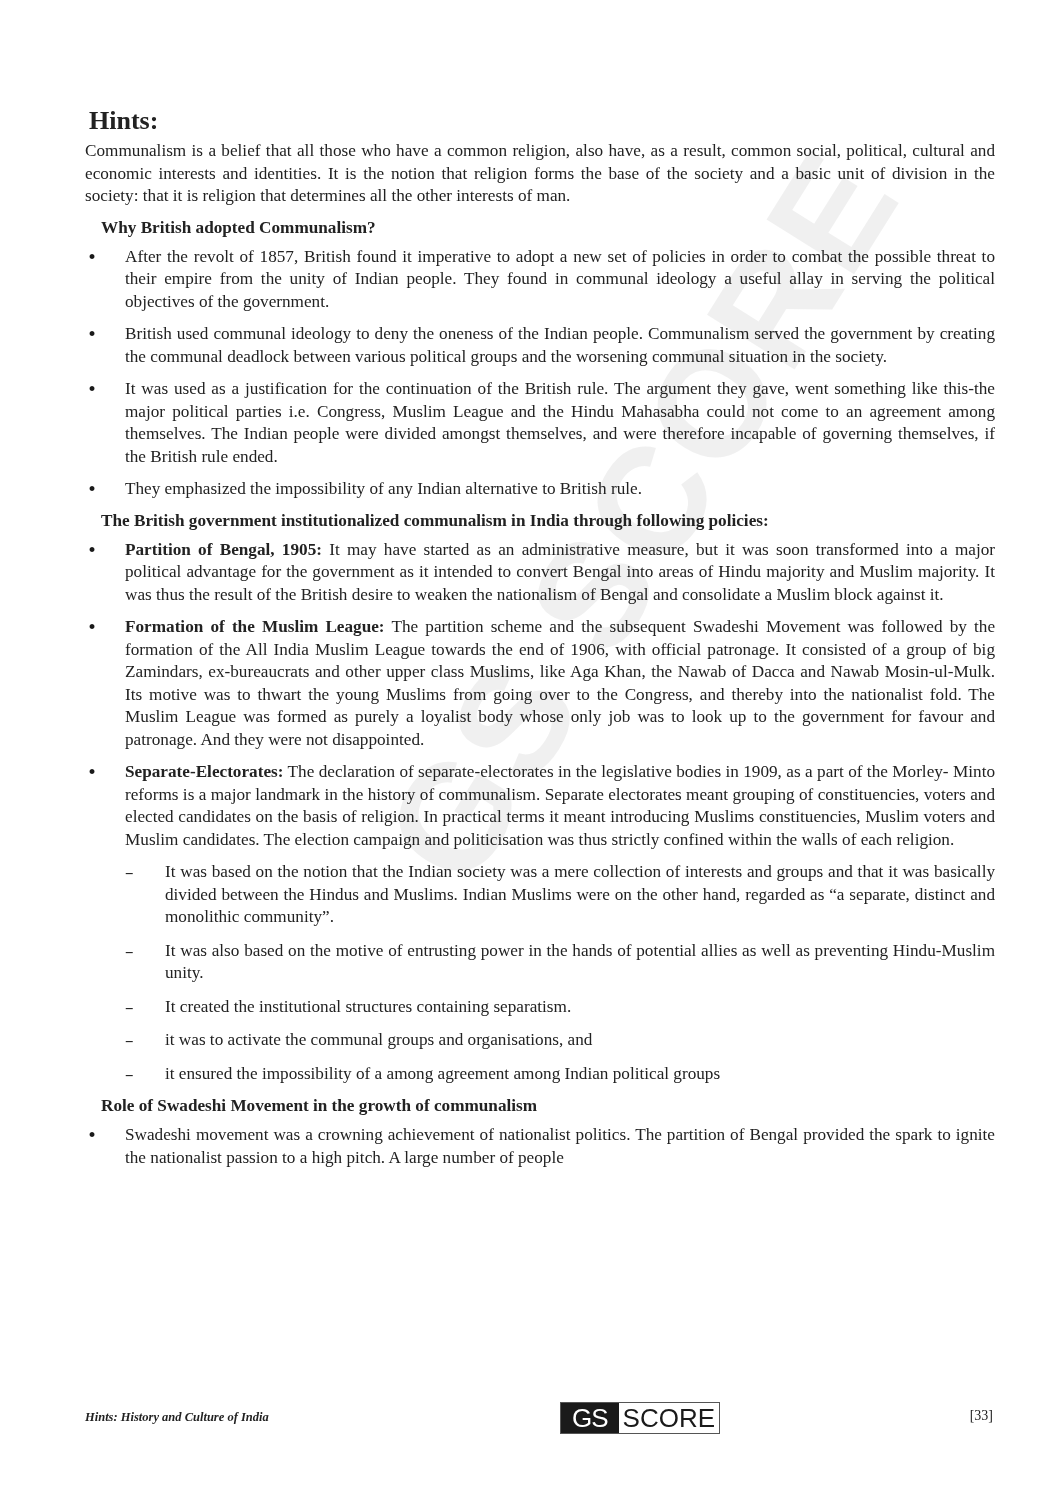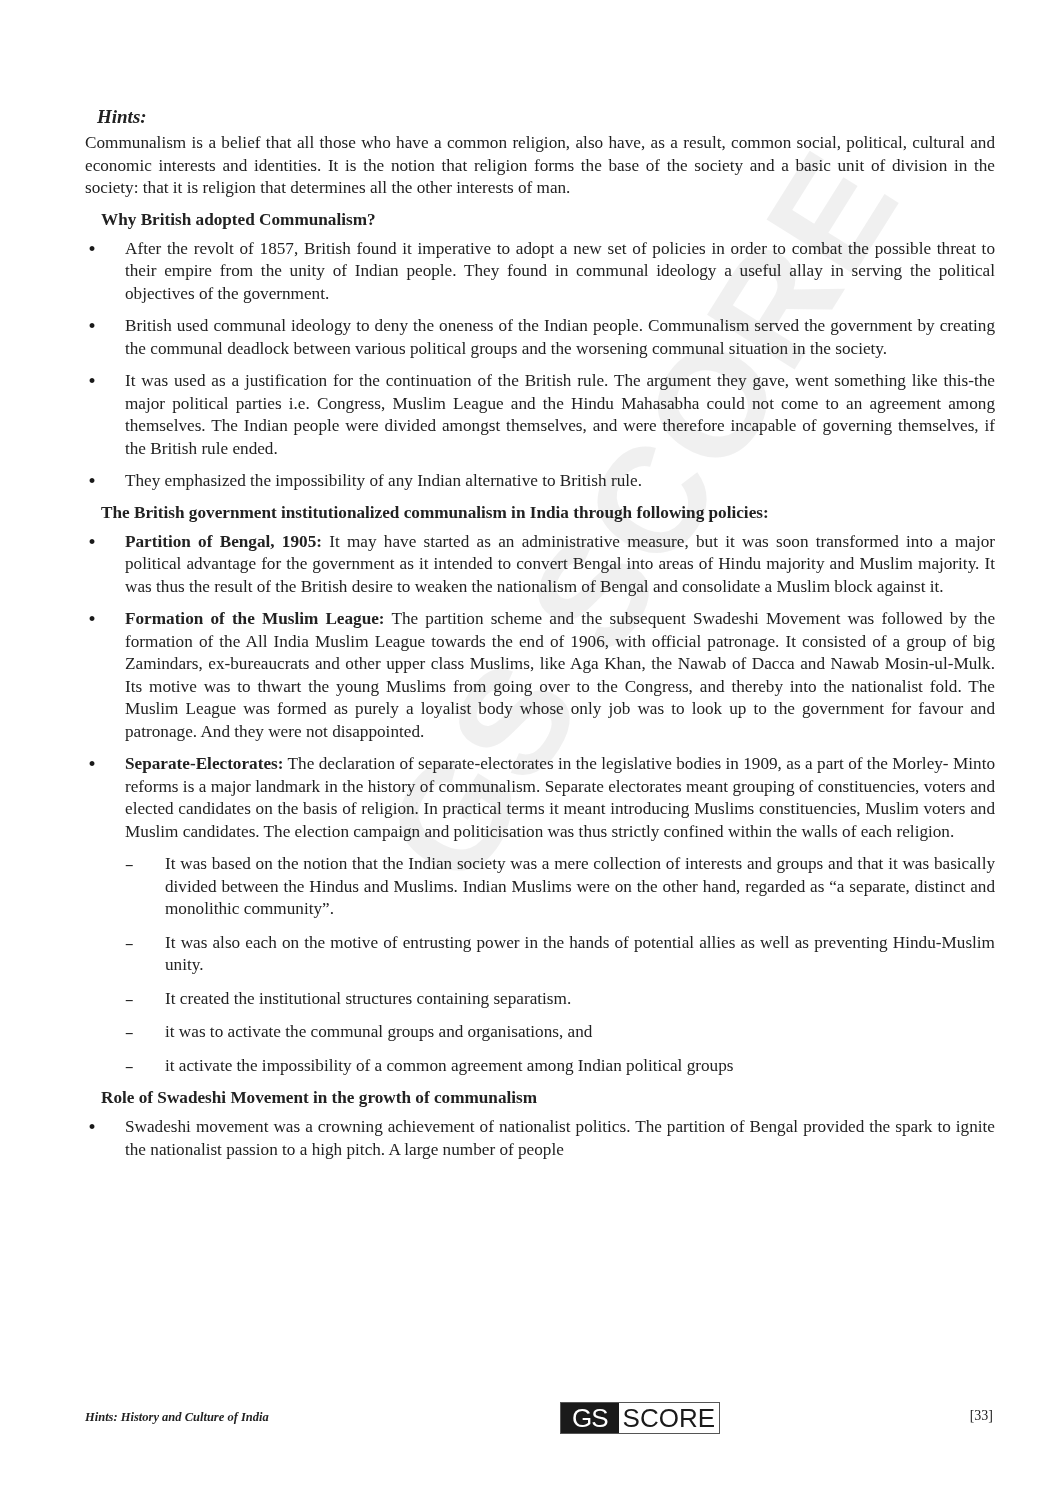--- a/index.html
+++ b/index.html
@@ -3,22 +3,22 @@
 <meta charset="utf-8">
 <style>
   html, body { margin: 0; padding: 0; background: #ffffff; }
   body {
     width: 1058px; height: 1497px; position: relative; overflow: hidden;
     font-family: "DejaVu Serif", "Liberation Serif", serif;
     color: #1a1a1a;
   }
   .page { position: absolute; left: 85px; top: 106px; width: 910px; }
   .hints-title {
-    font-family: "Liberation Serif", serif; font-style: italic; font-weight: bold;
-    font-size: 19px; margin: 0 0 4px 12px; color: #222;
+    font-family: "Liberation Serif", serif; font-weight: bold;
+    font-size: 26px; margin: 0 0 4px 4px; color: #222;
   }
   p.body {
     font-family: "Liberation Serif", serif; font-size: 17.2px; line-height: 22.5px;
     margin: 0; text-align: justify; color: #222;
   }
   .heading {
     font-family: "Liberation Serif", serif; font-weight: bold; font-size: 17.2px;
     margin: 10px 0 8px 16px; color: #222;
   }
   .bullet { position: relative; padding-left: 40px; margin: 0 0 10px 0; }
@@ -91,33 +91,33 @@
       <span class="dot">•</span>
       <p class="body"><span class="bold">Separate-Electorates:</span><span> The declaration of separate-electorates in the legislative bodies in 1909, as a part of the Morley- Minto reforms is a major landmark in the history of communalism. Separate electorates meant grouping of constituencies, voters and elected candidates on the basis of religion. In practical terms it meant introducing Muslims constituencies, Muslim voters and Muslim candidates. The election campaign and politicisation was thus strictly confined within the walls of each religion.</span></p>
     </div>
 
   <div class="dash">
       <span class="d">–</span>
       <p class="body">It was based on the notion that the Indian society was a mere collection of interests and groups and that it was basically divided between the Hindus and Muslims. Indian Muslims were on the other hand, regarded as “a separate, distinct and monolithic community”.</p>
     </div>
   <div class="dash">
       <span class="d">–</span>
-      <p class="body">It was also each on the motive of entrusting power in the hands of potential allies as well as preventing Hindu-Muslim unity.</p>
+      <p class="body">It was also based on the motive of entrusting power in the hands of potential allies as well as preventing Hindu-Muslim unity.</p>
     </div>
   <div class="dash">
       <span class="d">–</span>
       <p class="body">It created the institutional structures containing separatism.</p>
     </div>
   <div class="dash">
       <span class="d">–</span>
       <p class="body">it was to activate the communal groups and organisations, and</p>
     </div>
   <div class="dash">
       <span class="d">–</span>
-      <p class="body">it activate the impossibility of a common agreement among Indian political groups</p>
+      <p class="body">it ensured the impossibility of a among agreement among Indian political groups</p>
     </div>
 
   <div class="heading">Role of Swadeshi Movement in the growth of communalism</div>
   <div class="bullet">
       <span class="dot">•</span>
       <p class="body">Swadeshi movement was a crowning achievement of nationalist politics. The partition of Bengal provided the spark to ignite the nationalist passion to a high pitch. A large number of people</p>
     </div>
 </div>
 
 <div class="footer">

